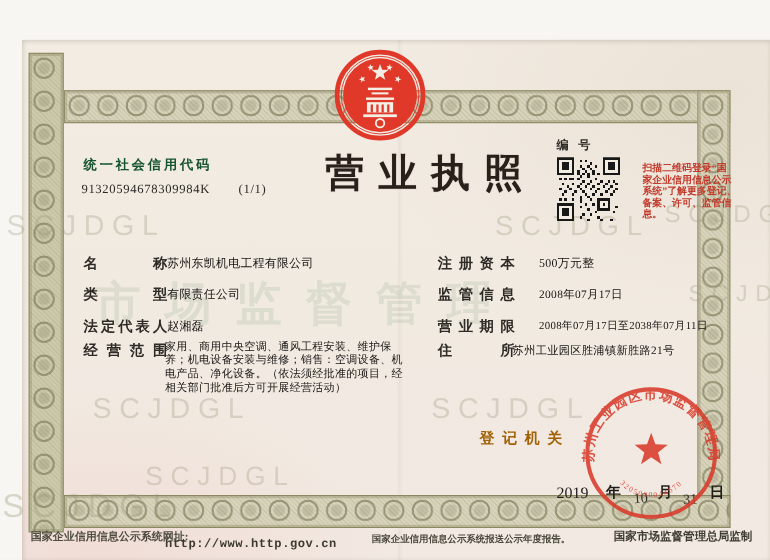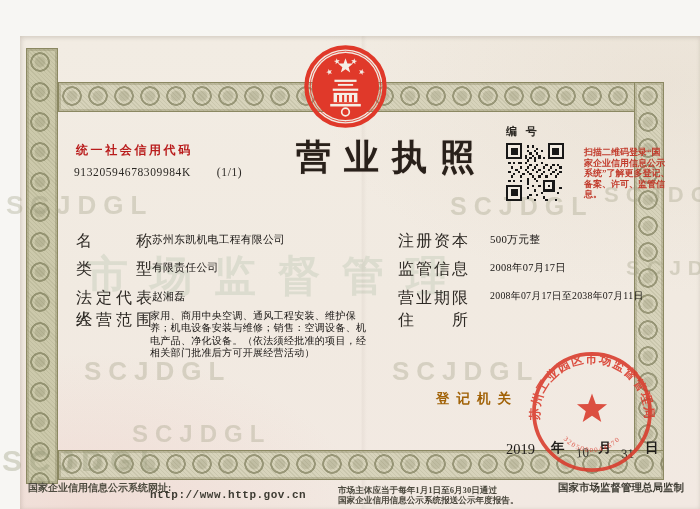--- a/index.html
+++ b/index.html
@@ -21,46 +21,46 @@
       repeating-linear-gradient(45deg, rgba(110,110,75,.12) 0 1px, transparent 1px 3px);
     background-size:26px 26px,26px 26px,auto;
     border:1px solid #8b8862; box-shadow: inset 0 0 0 2px rgba(125,122,85,.30); z-index:1;}
   .band-top{left:58px;top:82px;width:604px;height:28px;}
   .band-right{left:634px;top:82px;width:28px;height:396px;}
   .band-bottom{left:58px;top:450px;width:604px;height:28px;}
   .band-spine{left:26px;top:48px;width:30px;height:434px;background-color:#ccc9ab;
     background-size:30px 30px,30px 30px,auto;}
   
   .wm{position:absolute;z-index:2;font-family:"Liberation Sans","DejaVu Sans",sans-serif;
-      font-weight:bold;color:rgba(148,150,118,.30);letter-spacing:7px;pointer-events:none;}
+      font-weight:normal;color:rgba(148,150,118,.30);letter-spacing:7px;pointer-events:none;}
   .wm1{left:6px;top:190px;font-size:26px;}
   .wm2{left:450px;top:192px;font-size:25px;}
   .wm3{left:604px;top:182px;font-size:22px;}
   .wm4{left:84px;top:356px;font-size:26px;}
   .wm5{left:392px;top:356px;font-size:26px;}
   .wm6{left:132px;top:420px;font-size:24px;}
   .wm7{left:2px;top:444px;font-size:30px;color:rgba(148,150,118,.34);}
   .wm8{left:626px;top:256px;font-size:21px;}
   .ghost{position:absolute;left:86px;top:248px;z-index:2;font-size:42px;font-weight:bold;
       letter-spacing:22px;color:rgba(140,165,135,.20);white-space:nowrap;pointer-events:none;}
   
   .t{position:absolute;z-index:3;color:#262320;}
-  .credit-label{left:76px;top:142px;font-size:12px;font-weight:600;letter-spacing:2.6px;color:#b91c1c;}
+  .credit-label{left:76px;top:142px;font-size:12px;font-weight:600;letter-spacing:2.6px;color:#14532d;}
   .credit-code{left:74px;top:166px;font-size:11.5px;letter-spacing:.6px;display:flex;gap:26px;color:#2b2824;}
   .title{left:228px;top:134px;width:250px;text-align:right;font-size:35px;font-weight:bold;
          letter-spacing:13px;padding-left:10px;color:#28201a;text-shadow:0 0 1px rgba(60,30,20,.35);}
   .subtitle{left:228px;top:183px;width:250px;text-align:center;font-size:15px;font-weight:600;
          letter-spacing:6px;padding-left:4px;color:#2c2722;}
   .serial{left:506px;top:124px;font-size:11px;display:flex;gap:9px;color:#2d2a25;}
   .serial .s-label{font-weight:600;letter-spacing:3px;}
   .qr{position:absolute;left:506px;top:143px;width:58px;height:58px;z-index:3;}
   .qr-note{position:absolute;left:584px;top:147px;width:88px;z-index:3;font-size:9px;
            line-height:10.6px;color:#c23b2c;font-weight:600;}
   
-  .flabel{position:absolute;z-index:3;width:76px;font-size:16px;font-weight:400;color:#2e2a25;
+  .flabel{position:absolute;z-index:3;width:76px;font-size:13px;font-weight:700;color:#2e2a25;
           text-align:justify;text-align-last:justify;}
   .fvalue{position:absolute;z-index:3;font-size:10.8px;color:#171412;letter-spacing:.3px;}
   .lc{left:76px;} .rc{left:398px;width:70px;}
   .r1{top:231px;} .r2{top:259px;} .r3{top:288px;} .r4{top:310px;}
   .v-name{left:152px;top:233px;}
   .v-type{left:152px;top:261px;}
   .v-legal{left:152px;top:290px;}
   .v-scope{left:150px;top:310px;width:226px;font-size:10px;line-height:12.4px;}
   .v-capital{left:490px;top:233px;}
   .v-est{left:490px;top:261px;font-size:10.4px;}
@@ -180,20 +180,21 @@
   <div class="flabel lc r4">经营范围</div>
   <div class="fvalue v-scope">家用、商用中央空调、通风工程安装、维护保养；机电设备安装与维修；销售：空调设备、机电产品、净化设备。（依法须经批准的项目，经相关部门批准后方可开展经营活动）</div>
 
   <div class="flabel rc r1">注册资本</div>
   <div class="fvalue v-capital">500万元整</div>
   <div class="flabel rc r2">监管信息</div>
   <div class="fvalue v-est">2008年07月17日</div>
   <div class="flabel rc r3">营业期限</div>
   <div class="fvalue v-term">2008年07月17日至2038年07月11日</div>
   <div class="flabel rc r4">住所</div>
+  <div class="fvalue v-addr">苏州工业园区胜浦镇新胜路21号</div>
 
   <div class="t authority">登记机关</div>
   <span class="dt d-year">2019</span>
   <span class="dt d-yu">年</span>
   <span class="dt d-month">10</span>
   <span class="dt d-mu">月</span>
   <span class="dt d-day">31</span>
   <span class="dt d-du">日</span>
 
   <svg class="seal" width="130" height="130" viewBox="0 0 140 140">
@@ -205,17 +206,16 @@
     <use href="#star" fill="#d93a2b" transform="translate(70,67) scale(1.0)"></use>
     <path id="codeArc" d="M 34 92 A 41 41 0 0 0 106 92" fill="none"></path>
     <text font-size="7.5" fill="#d93a2b" letter-spacing="1.6">
       <textPath href="#codeArc" startOffset="50%" text-anchor="middle">3205000044670</textPath>
     </text>
   </svg>
 
   <div class="t f-left">国家企业信用信息公示系统网址:</div>
   <div class="t f-url">http://www.http.gov.cn</div>
   <div class="t f-notice">
-    <div>市场主体应当于每年1月1日至6月30日通过</div>
     <div>国家企业信用信息公示系统报送公示年度报告。</div>
   </div>
   <div class="t f-right">国家市场监督管理总局监制</div>
 </div>
 
 </body></html>

